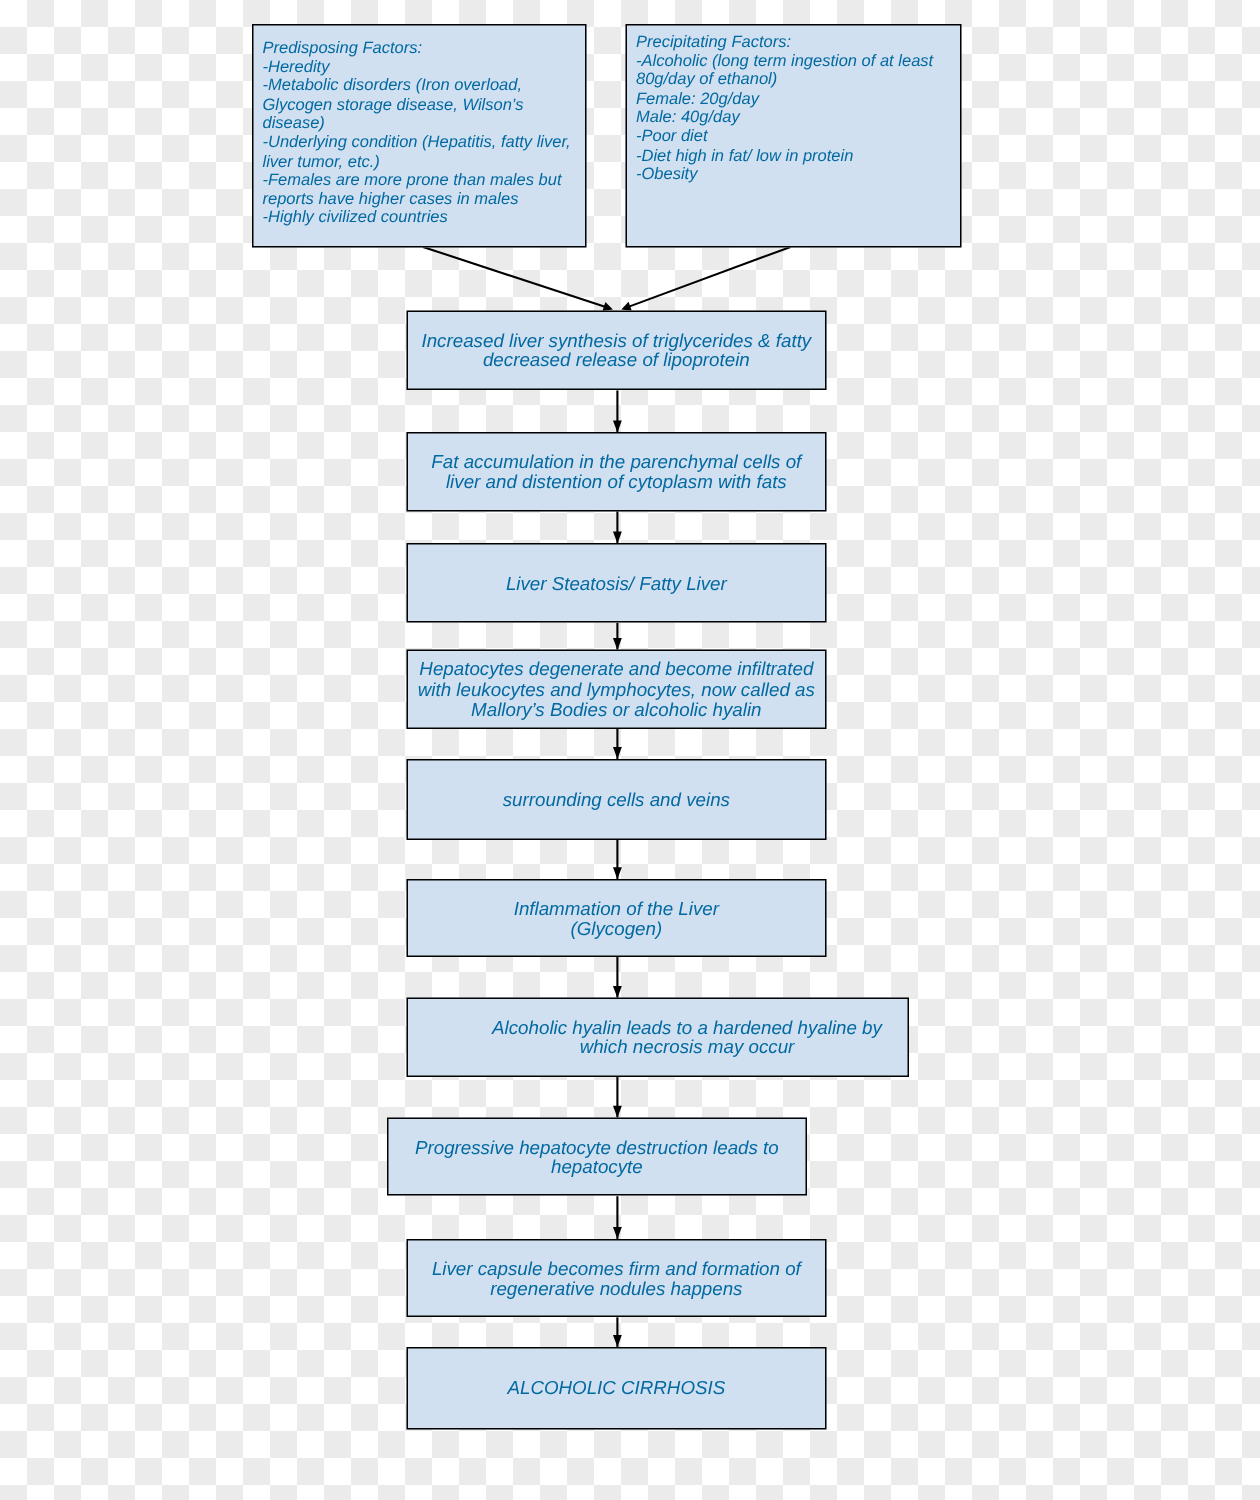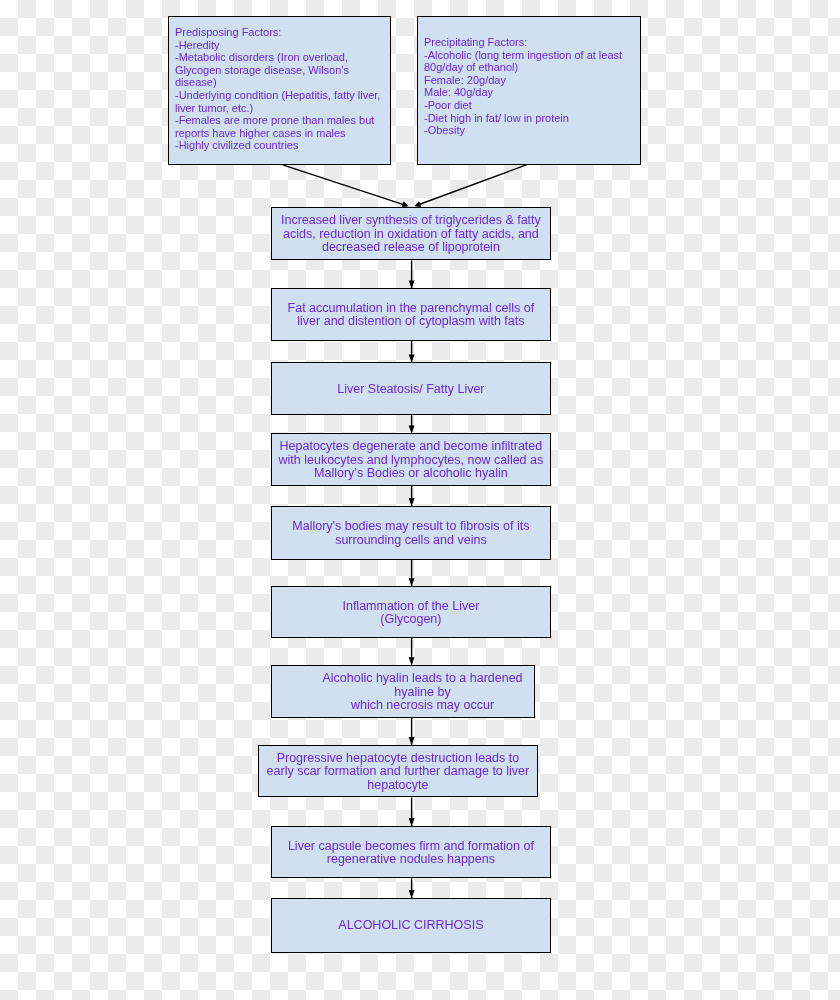--- a/index.html
+++ b/index.html
@@ -12,21 +12,22 @@
       linear-gradient(45deg,#ebebeb 25%,transparent 25%,transparent 75%,#ebebeb 75%),
       linear-gradient(45deg,#ebebeb 25%,transparent 25%,transparent 75%,#ebebeb 75%);
     background-size:36px 36px;
     background-position:0 0,18px 18px;
   }
   .stage{position:absolute;left:0;top:0;width:840px;height:1000px;}
   svg.edges{position:absolute;left:0;top:0;width:840px;height:1000px;}
   .node{
     position:absolute;box-sizing:border-box;
     background:#d0e0f0;border:1.4px solid #000;
-    color:#6d28d9;
+    color:#0369a1;
+    font-style:italic;
   }
   .node.step{display:flex;align-items:center;justify-content:center;}
   .node.step .txt{width:100%;text-align:center;line-height:13.3px;font-size:12.5px;position:relative;top:0.8px;}
   .node.factor{padding:9px 0 0 6px;}
   .node.factor .txt{text-align:left;line-height:12.6px;font-size:11px;}
 </style>
 </head>
 <body>
 
 <div class="stage">
@@ -83,36 +84,35 @@
       <div>-Metabolic disorders (Iron overload,</div>
       <div>Glycogen storage disease, Wilson’s</div>
       <div>disease)</div>
       <div>-Underlying condition (Hepatitis, fatty liver,</div>
       <div>liver tumor, etc.)</div>
       <div>-Females are more prone than males but</div>
       <div>reports have higher cases in males</div>
       <div>-Highly civilized countries</div>
     </div>
   </div>
-  <div class="node factor" style="left:417px;top:16px;width:224px;height:148.5px;padding-top:19px;">
+  <div class="node factor" style="left:417px;top:16px;width:224px;height:148.5px;padding-top:5px;">
     <div class="txt">
       <div>Precipitating Factors:</div>
       <div>-Alcoholic (long term ingestion of at least</div>
       <div>80g/day of ethanol)</div>
       <div>Female: 20g/day</div>
       <div>Male: 40g/day</div>
       <div>-Poor diet</div>
       <div>-Diet high in fat/ low in protein</div>
       <div>-Obesity</div>
     </div>
   </div>
   <div class="node step" style="left:271px;top:206.6px;width:279.8px;height:53.7px;">
     <div class="txt">
       <div>Increased liver synthesis of triglycerides &amp; fatty</div>
-      <div>acids, reduction in oxidation of fatty acids, and</div>
       <div>decreased release of lipoprotein</div>
     </div>
   </div>
   <div class="node step" style="left:271px;top:288.4px;width:279.8px;height:52.3px;">
     <div class="txt">
       <div>Fat accumulation in the parenchymal cells of</div>
       <div>liver and distention of cytoplasm with fats</div>
     </div>
   </div>
   <div class="node step" style="left:271px;top:362.4px;width:279.8px;height:52.8px;">
@@ -122,40 +122,38 @@
   </div>
   <div class="node step" style="left:271px;top:433.4px;width:279.8px;height:52.5px;justify-content:flex-end;">
     <div class="txt">
       <div>Hepatocytes degenerate and become infiltrated</div>
       <div>with leukocytes and lymphocytes, now called as</div>
       <div>Mallory’s Bodies or alcoholic hyalin</div>
     </div>
   </div>
   <div class="node step" style="left:271px;top:506px;width:279.8px;height:53.6px;">
     <div class="txt">
-      <div>Mallory's bodies may result to fibrosis of its</div>
       <div>surrounding cells and veins</div>
     </div>
   </div>
   <div class="node step" style="left:271px;top:586.2px;width:279.8px;height:51.8px;">
     <div class="txt">
       <div>Inflammation of the Liver</div>
       <div>(Glycogen)</div>
     </div>
   </div>
-  <div class="node step" style="left:271px;top:665.3px;width:264px;height:52.3px;padding-left:39px;">
+  <div class="node step" style="left:271px;top:665.3px;width:335px;height:52.3px;padding-left:39px;">
     <div class="txt">
       <div>Alcoholic hyalin leads to a hardened hyaline by</div>
       <div>which necrosis may occur</div>
     </div>
   </div>
   <div class="node step" style="left:258px;top:745.1px;width:279.8px;height:52.4px;">
     <div class="txt">
       <div>Progressive hepatocyte destruction leads to</div>
-      <div>early scar formation and further damage to liver</div>
       <div>hepatocyte</div>
     </div>
   </div>
   <div class="node step" style="left:271px;top:826px;width:279.8px;height:52.2px;">
     <div class="txt">
       <div>Liver capsule becomes firm and formation of</div>
       <div>regenerative nodules happens</div>
     </div>
   </div>
   <div class="node step" style="left:271px;top:898px;width:279.8px;height:54.6px;">

